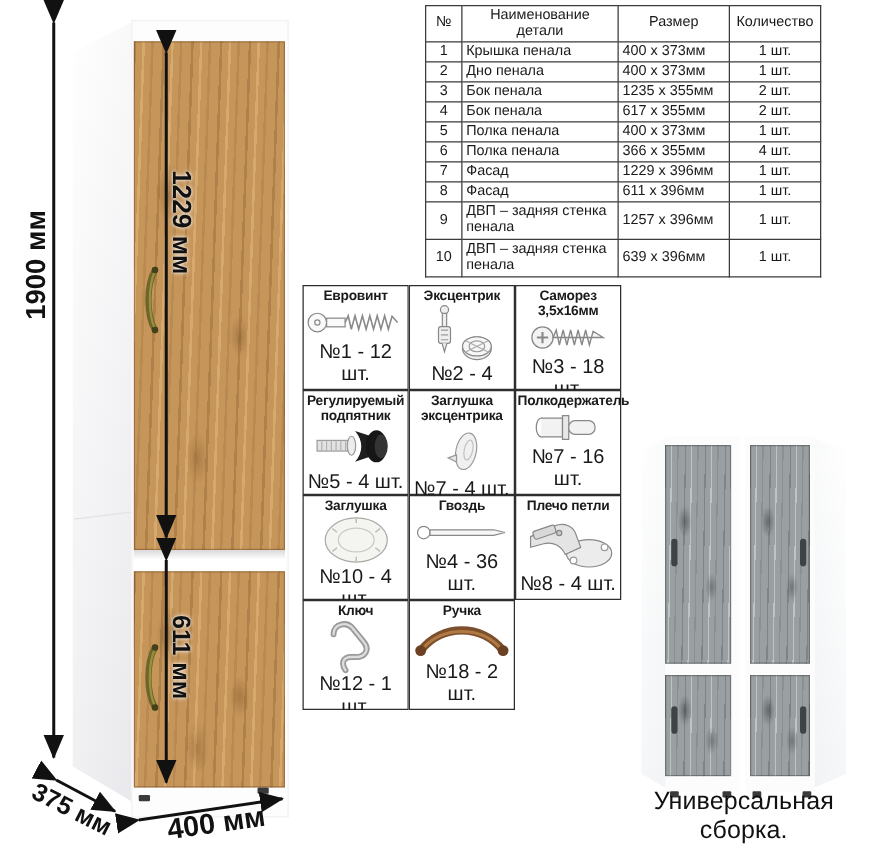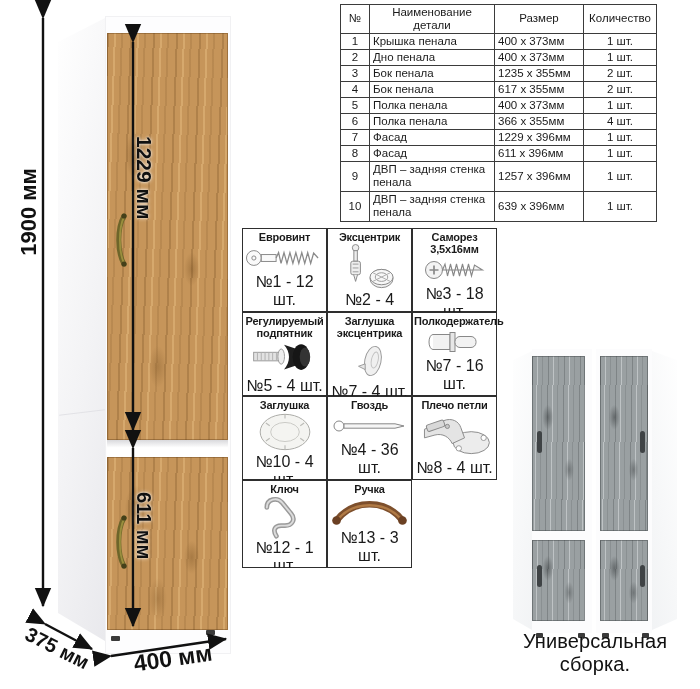--- a/index.html
+++ b/index.html
@@ -369,21 +369,21 @@
     <div class="hw-cell">
       <div class="hw-title">Ручка</div>
       <div class="hw-icon">
         <svg viewBox="0 0 86 34" width="82" height="34">
           <path d="M8 26 C26 3 60 3 78 26" fill="none" stroke="#7d4f2c" stroke-width="7" stroke-linecap="round"></path>
           <path d="M10 24 C27 5 59 5 76 24" fill="none" stroke="#b07a45" stroke-width="2.6" stroke-linecap="round"></path>
           <circle cx="8" cy="26" r="4.6" fill="#6b4023"></circle>
             <circle cx="78" cy="26" r="4.6" fill="#6b4023"></circle>
         </svg>
       </div>
-      <div class="hw-count">№13 - 3 шт.</div>
+      <div class="hw-count">№18 - 2 шт.</div>
     </div>
 
     <div class="hw-cell empty"></div>
     <div class="hw-cell empty"></div>
   </div>
 
   <div class="ucab ucab-l">
     <div class="u-side"></div>
     <div class="u-front">
       <div class="u-door-up graywood"></div>

